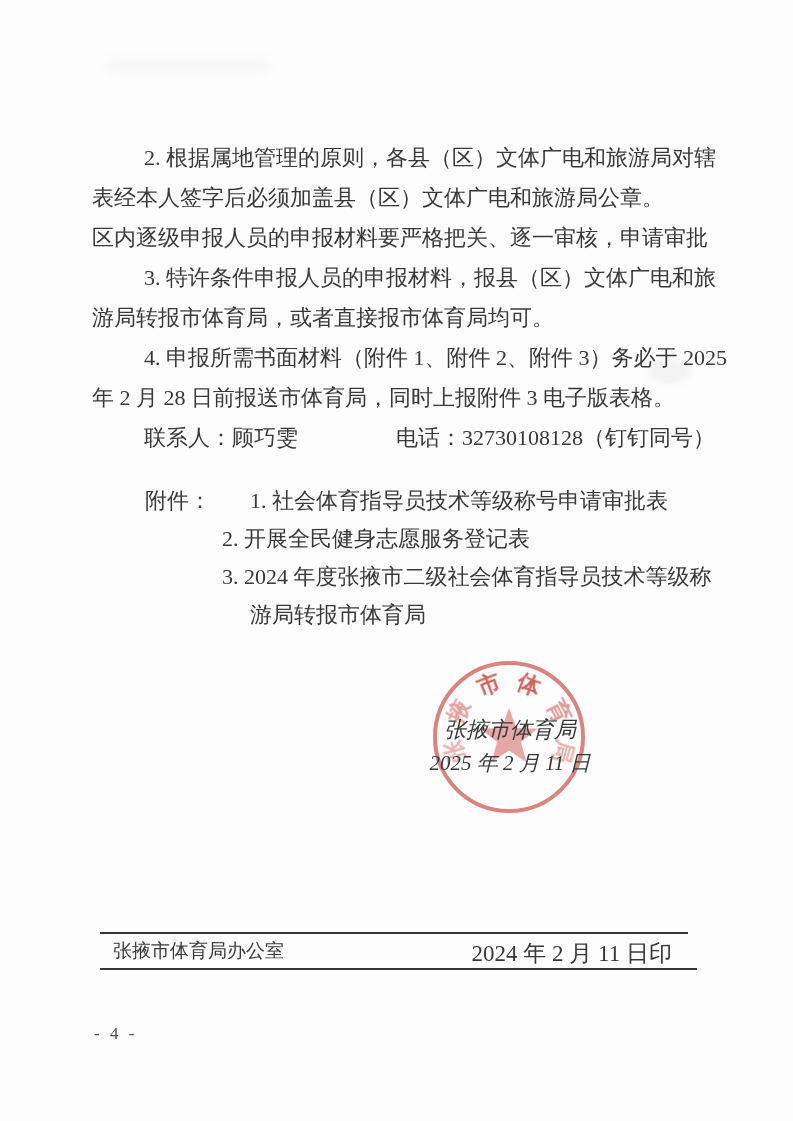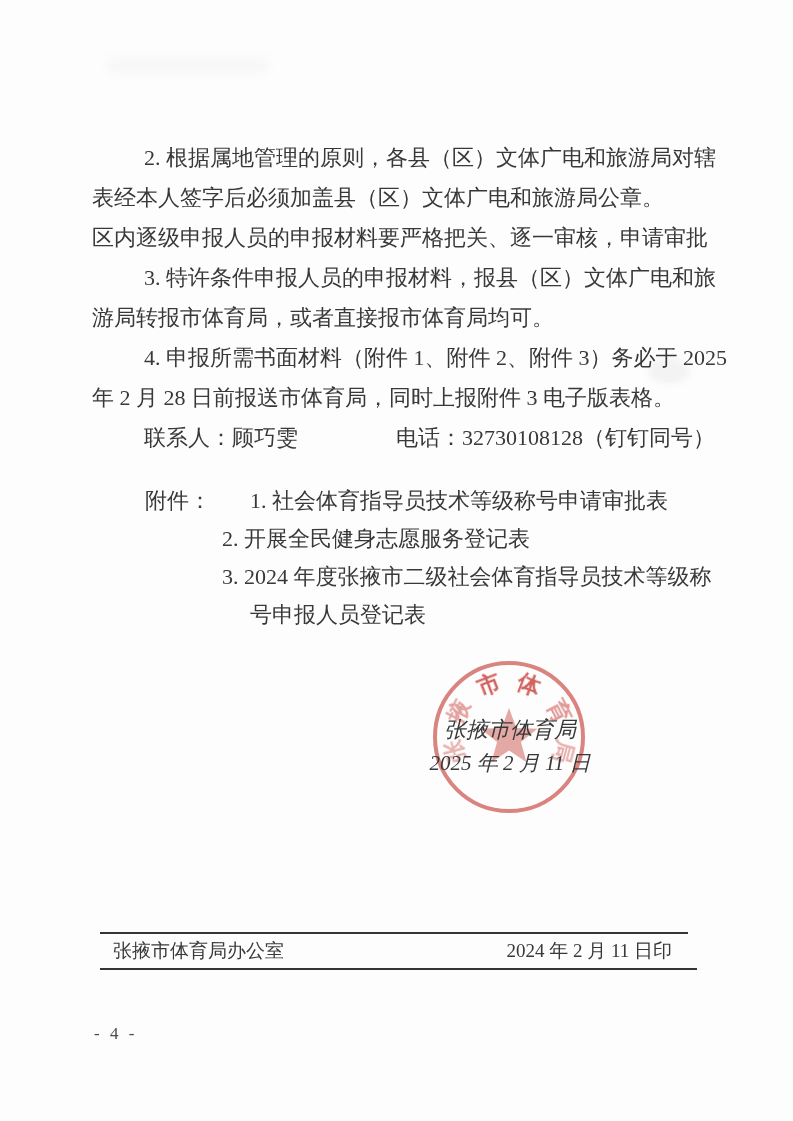--- a/index.html
+++ b/index.html
@@ -46,21 +46,21 @@
   .sc1 { transform:translate(-50%,-50%) rotate(-63deg)  translateY(-56px); opacity:0.55; }
   .sc2 { transform:translate(-50%,-50%) rotate(-21deg)  translateY(-56px); opacity:0.92; }
   .sc3 { transform:translate(-50%,-50%) rotate(21deg)   translateY(-56px); opacity:0.92; }
   .sc4 { transform:translate(-50%,-50%) rotate(63deg)   translateY(-56px); opacity:0.6; }
   .sc5 { transform:translate(-50%,-50%) rotate(105deg)  translateY(-56px); opacity:0.45; }
 
   
   .footer-line-top    { position:absolute; left:100px; top:932px; width:588px; border-top:2px solid #353535; }
   .footer-line-bottom { position:absolute; left:100px; top:968px; width:597px; border-top:2px solid #353535; }
   .footer-office { position:absolute; left:113px;  top:938px; font-size:19px; white-space:nowrap;font-family:Liberation Serif, serif; }
-  .footer-date   { position:absolute; right:121px; top:938px; font-size:19px; white-space:nowrap; }
+  .footer-date   { position:absolute; right:121px; top:938px; font-size:23px; white-space:nowrap; }
 
   
   .page-number { position:absolute; left:94px; top:1024px; font-size:17px; letter-spacing:3px; color:#4a4a4a; white-space:nowrap; }
 
   
   .artifact-1 { position:absolute; left:648px; top:358px; width:42px; height:26px; background:rgba(60,60,60,0.05); border-radius:50%; filter:blur(3px); }
   .artifact-2 { position:absolute; left:108px; top:58px; width:160px; height:16px; background:rgba(60,60,60,0.03); filter:blur(4px); }
 </style>
 </head>
 <body>
@@ -84,21 +84,21 @@
     </div>
   </div>
 
   <div class="attachments">
     <div class="att-line att-row1">
       <span class="att-label">附件：</span>
       <span>1. 社会体育指导员技术等级称号申请审批表</span>
     </div>
     <div class="att-line att-indent">2. 开展全民健身志愿服务登记表</div>
     <div class="att-line att-indent">3. 2024 年度张掖市二级社会体育指导员技术等级称</div>
-    <div class="att-line att-wrap-indent">号申报人员登记表</div>
+    <div class="att-line att-wrap-indent">游局转报市体育局</div>
   </div>
 
   <div class="seal">
     <div class="seal-ring"></div>
     <svg class="seal-star" viewBox="0 0 60 60">
       <polygon points="30,2 37.3,21.9 58.5,22.7 41.9,35.9 47.6,56.3 30,44.5 12.4,56.3 18.1,35.9 1.5,22.7 22.7,21.9" fill="rgba(199,58,50,0.6)"></polygon>
     </svg>
     <span class="seal-char sc0">张</span>
     <span class="seal-char sc1">掖</span>
     <span class="seal-char sc2">市</span>

